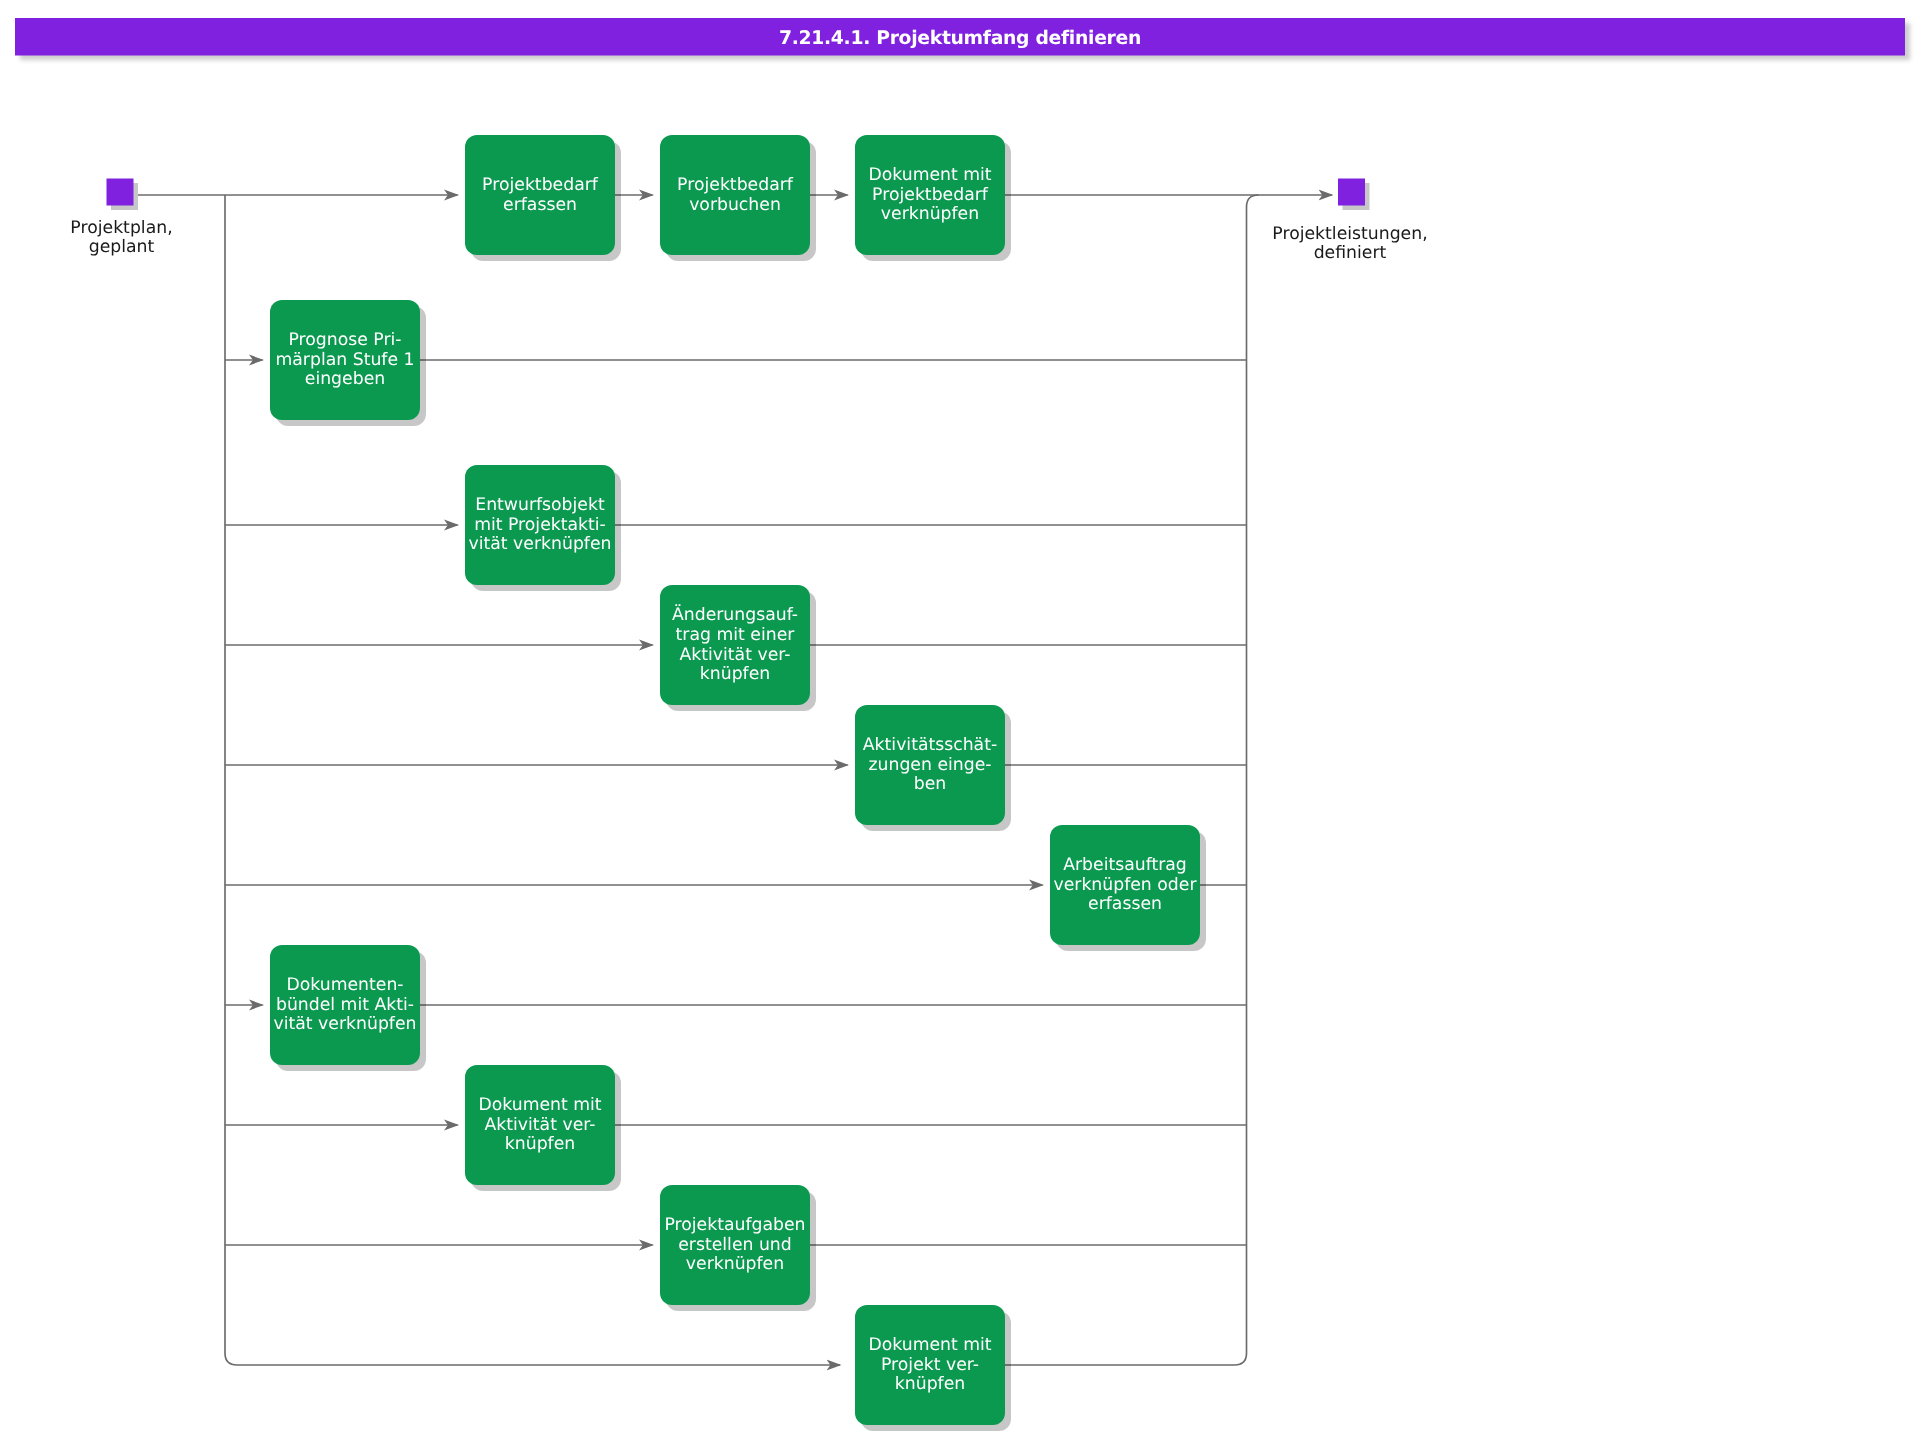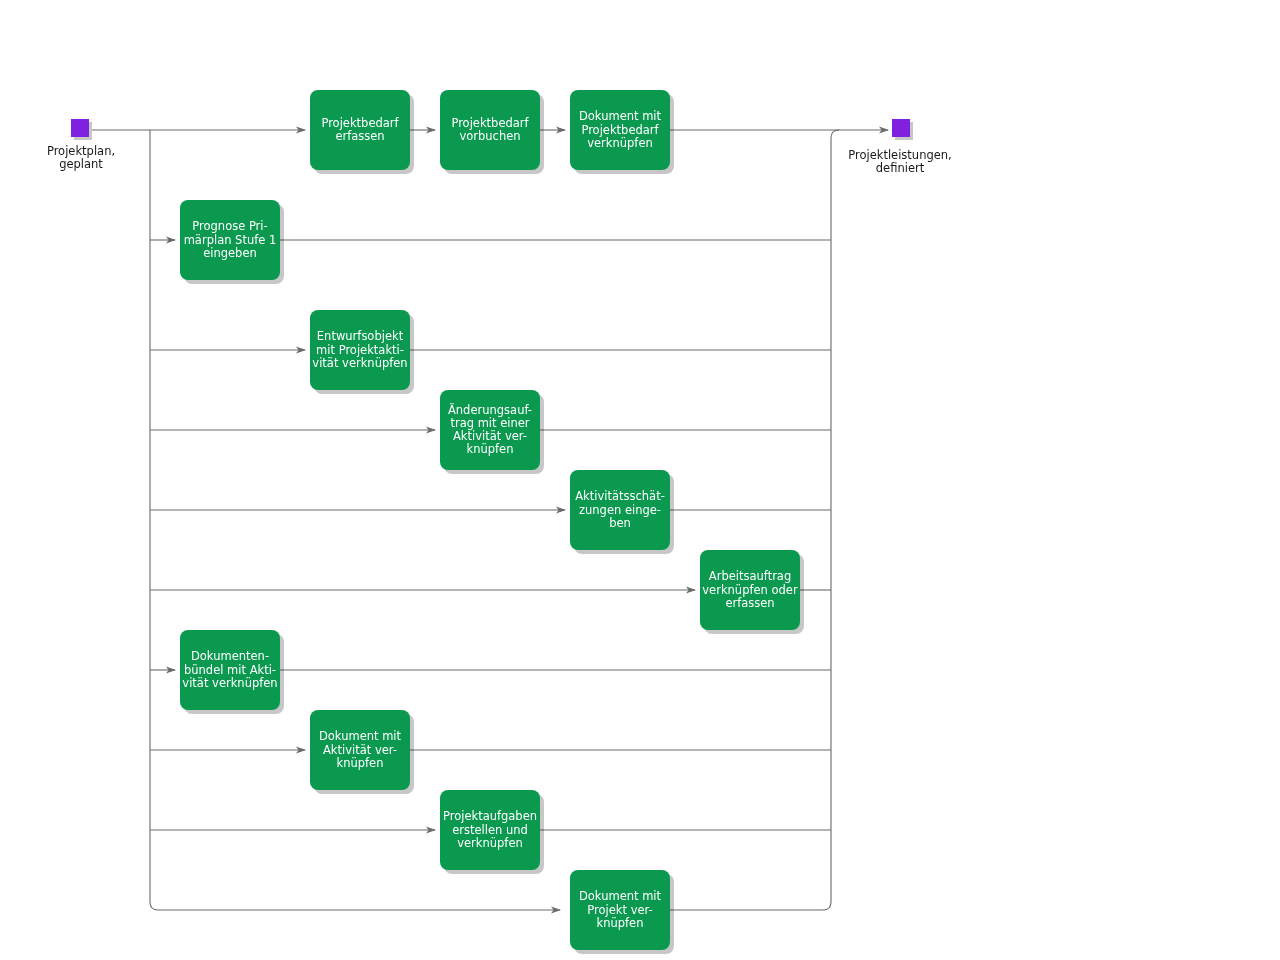--- a/index.html
+++ b/index.html
@@ -81,20 +81,23 @@
   }
   .arrow-head {
     fill: #6b6b6b;
   }
 </style>
 </head>
 <body>
 
 <div id="diagram-root">
 
+  <div class="title-bar">
+    <div class="title-bar-text">7.21.4.1. Projektumfang definieren</div>
+  </div>
 
   <svg class="flow" viewBox="0 0 1280 960">
     <defs>
       <marker id="arrow" markerWidth="10" markerHeight="8" refX="9" refY="4" orient="auto" markerUnits="userSpaceOnUse">
         <path d="M0,0.4 L10,4 L0,7.6 L2.6,4 Z" class="arrow-head"></path>
       </marker>
     </defs>
 
     <g>
 

